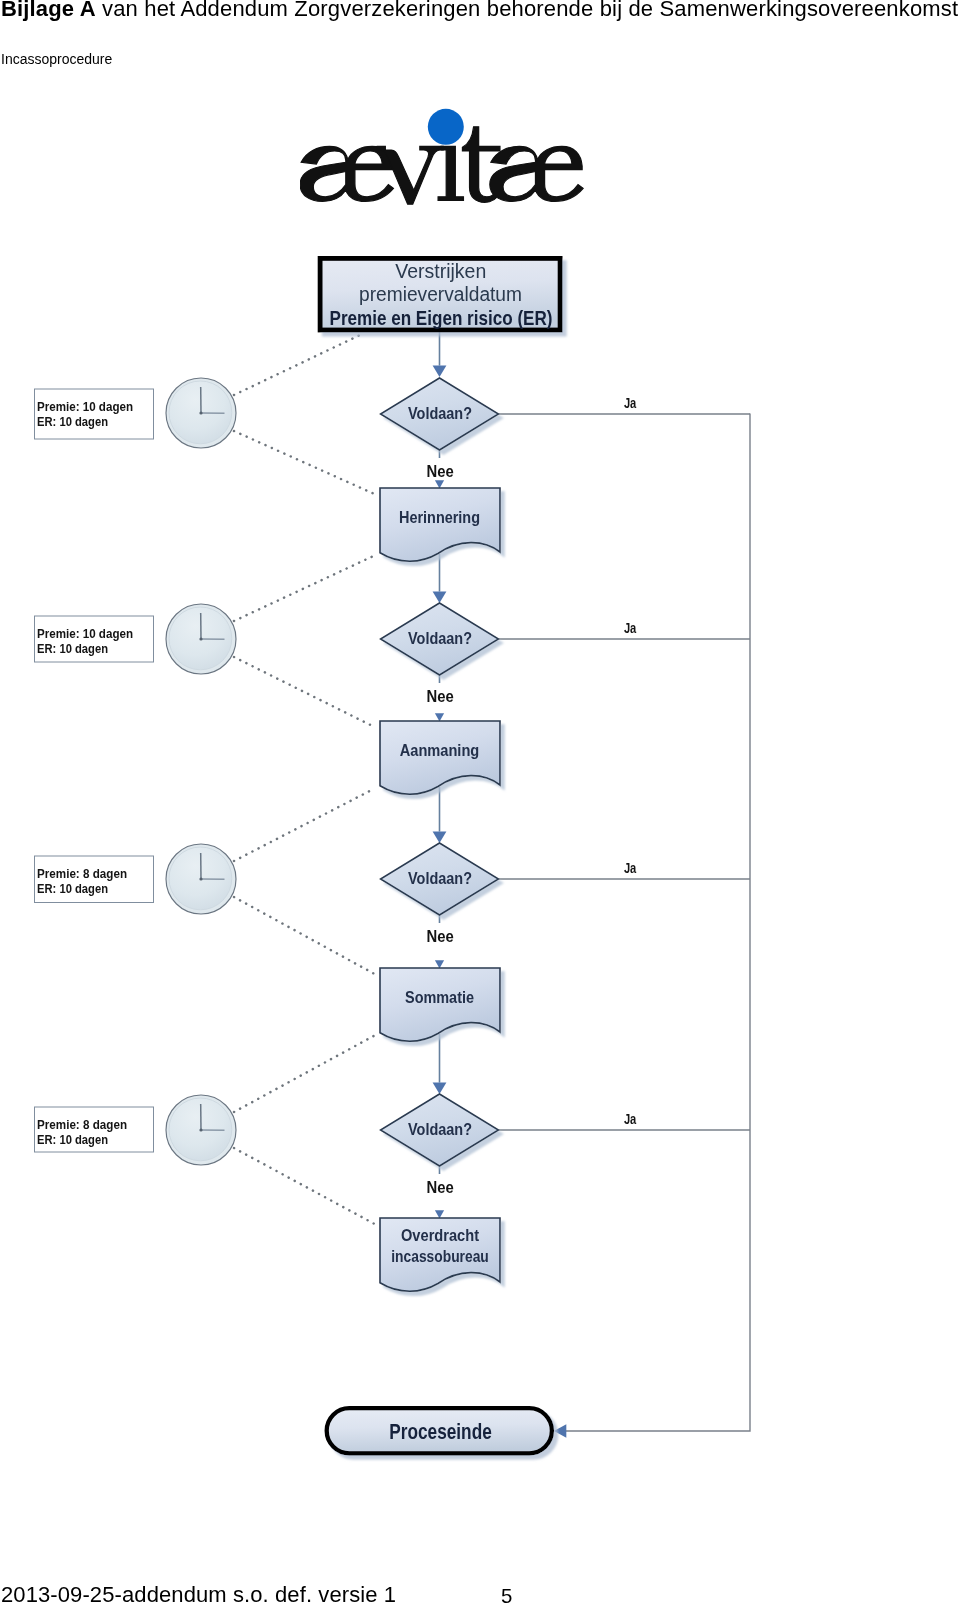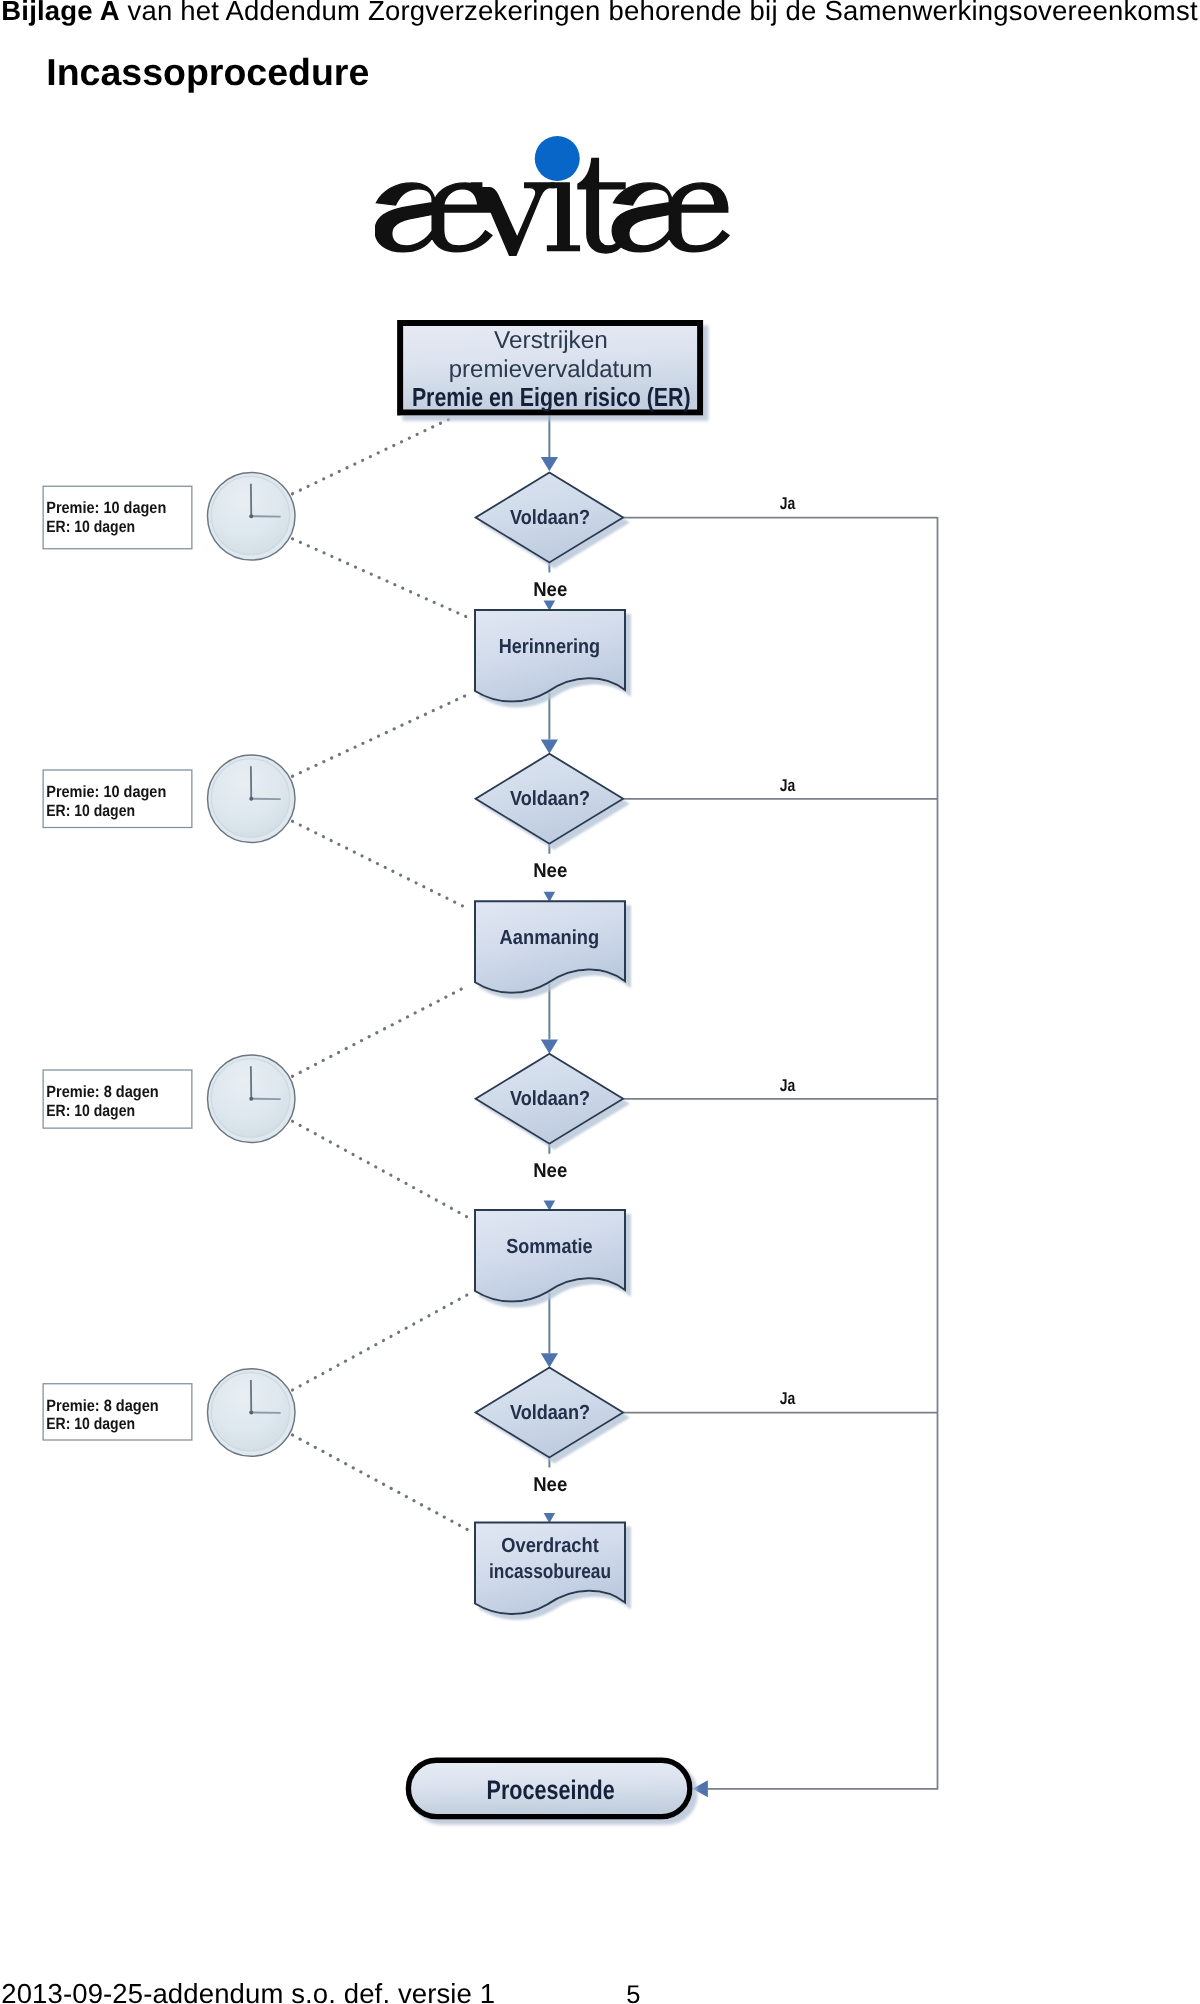--- a/index.html
+++ b/index.html
@@ -3,21 +3,21 @@
 <meta charset="utf-8">
 <title>Incassoprocedure</title>
 <style>
   html,body{margin:0;padding:0;background:#ffffff;}
   body{width:960px;height:1603px;position:relative;overflow:hidden;
        font-family:"Liberation Sans",sans-serif;color:#000;}
   .page{position:absolute;left:0;top:0;width:960px;height:1603px;}
   #hdr{position:absolute;left:1px;top:-3px;width:958px;font-size:22px;
        letter-spacing:0.16px;white-space:nowrap;line-height:24px;}
   #hdr .b{font-weight:bold;}
-  #sub{position:absolute;left:1px;top:47px;font-size:30px;font-weight:bold;line-height:24px;margin-left:36px;}
+  #sub{position:absolute;left:1px;top:47px;font-size:14px;font-weight:normal;line-height:24px;}
   #logo{position:absolute;left:300px;top:96px;}
   #fig{position:absolute;left:0px;top:0px;}
   #fig text{font-family:"Liberation Sans",sans-serif;}
   .sl{font-size:19.5px;fill:#2b3a4e;text-anchor:middle;}
   .slb{font-size:21px;font-weight:bold;fill:#15213a;text-anchor:middle;}
   .nl{font-size:16.4px;font-weight:bold;fill:#23304a;text-anchor:middle;}
   .nlb{font-size:21.5px;font-weight:bold;fill:#16223c;text-anchor:middle;}
   .el{font-size:13.8px;font-weight:bold;fill:#141414;text-anchor:middle;}
   .elN{font-size:16px;font-weight:bold;fill:#141414;text-anchor:middle;}
   .tl{font-size:13.1px;font-weight:bold;fill:#141414;text-anchor:start;}

